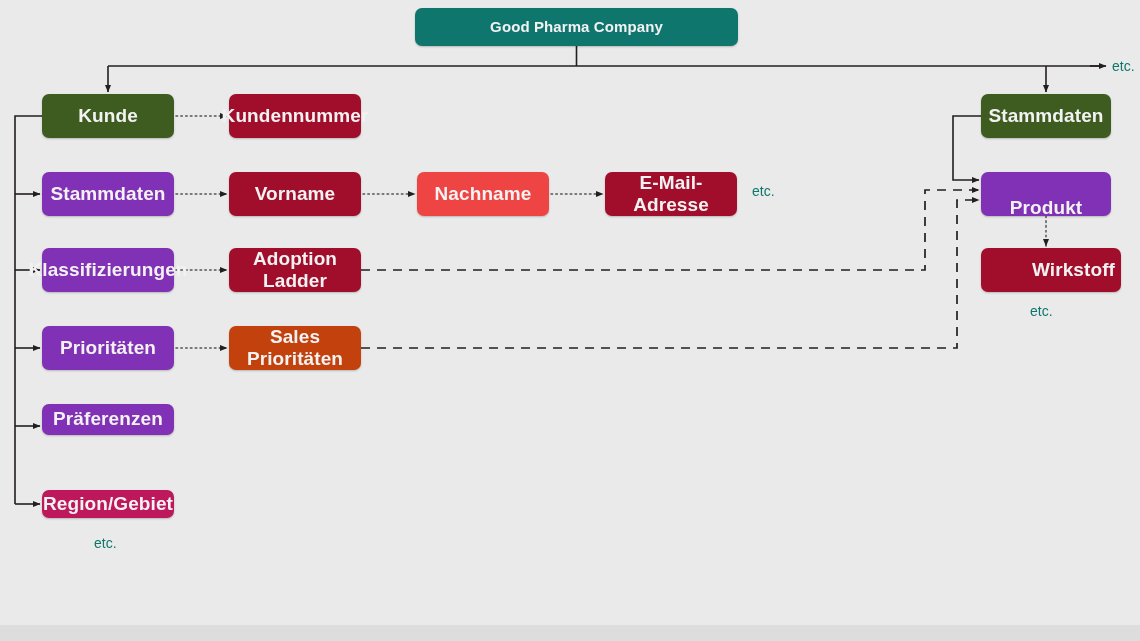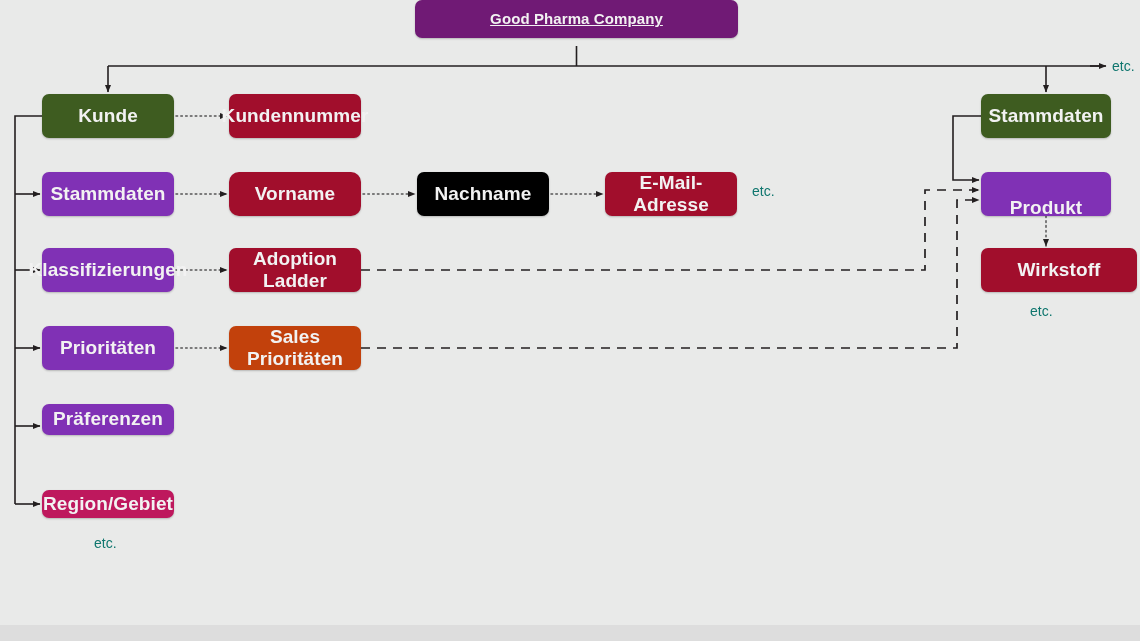--- a/index.html
+++ b/index.html
@@ -107,36 +107,36 @@
 
     <path d="M361,270 L925,270 L925,190 L979,190" fill="none" stroke="#231f20" stroke-width="1.7" stroke-dasharray="9 7" marker-end="url(#arrow-dashed)"></path>
     <path d="M361,348 L957,348 L957,200 L979,200" fill="none" stroke="#231f20" stroke-width="1.7" stroke-dasharray="9 7" marker-end="url(#arrow-dashed)"></path>
 
     <path d="M981,116 L953,116 L953,180 L979,180" fill="none" stroke="#231f20" stroke-width="1.6" marker-end="url(#arrow-solid)"></path>
 
     <path d="M1046,216 L1046,246" fill="none" stroke="#555555" stroke-width="1.5" stroke-dasharray="1.6 3.2" stroke-linecap="round" marker-end="url(#arrow-dotted)"></path>
   </svg>
 
   <div id="nodes">
-      <div class="node title" style="left: 415px; top: 0; width: 323px; height: 38px; background: #701a75; text-decoration: underline;">
+      <div class="node title" style="left: 415px; top: 8px; width: 323px; height: 38px; background: #0f766e;">
         <span style="white-space: pre-line;">Good Pharma Company</span>
       </div>
       <div class="node" style="left: 42px; top: 94px; width: 132px; height: 44px; background: rgb(62, 92, 32);">
         <span style="white-space: pre-line;">Kunde</span>
       </div>
       <div class="node" style="left: 229px; top: 94px; width: 132px; height: 44px; background: rgb(161, 14, 44);">
         <span style="white-space: pre-line;">Kundennummer</span>
       </div>
       <div class="node" style="left: 42px; top: 172px; width: 132px; height: 44px; background: rgb(128, 49, 181);">
         <span style="white-space: pre-line;">Stammdaten</span>
       </div>
-      <div class="node" style="left: 229px; top: 172px; width: 132px; height: 44px; background: rgb(161, 14, 44); border-radius: 10px;">
+      <div class="node" style="left: 229px; top: 172px; width: 132px; height: 44px; background: rgb(161, 14, 44);">
         <span style="white-space: pre-line;">Vorname</span>
       </div>
-      <div class="node" style="left: 417px; top: 172px; width: 132px; height: 44px; background: #000000;">
+      <div class="node" style="left: 417px; top: 172px; width: 132px; height: 44px; background: #ef4444;">
         <span style="white-space: pre-line;">Nachname</span>
       </div>
       <div class="node" style="left: 605px; top: 172px; width: 132px; height: 44px; background: rgb(161, 14, 44);">
         <span style="white-space: pre-line;">E-Mail-Adresse</span>
       </div>
       <div class="node" style="left: 42px; top: 248px; width: 132px; height: 44px; background: rgb(128, 49, 181);">
         <span style="white-space: pre-line;">Klassifizierungen</span>
       </div>
       <div class="node" style="left: 229px; top: 248px; width: 132px; height: 44px; background: rgb(161, 14, 44);">
         <span style="white-space: pre-line;">Adoption
@@ -154,21 +154,21 @@
       </div>
       <div class="node" style="left: 42px; top: 482px; width: 132px; height: 28px; background: #be185d; margin-top: 8px;">
         <span style="white-space: pre-line;">Region/Gebiet</span>
       </div>
       <div class="node" style="left: 981px; top: 94px; width: 130px; height: 44px; background: rgb(62, 92, 32);">
         <span style="white-space: pre-line;">Stammdaten</span>
       </div>
       <div class="node" style="left: 981px; top: 172px; width: 130px; height: 44px; background: rgb(128, 49, 181);">
         <span style="white-space: pre-line; margin-top: 28px;">Produkt</span>
       </div>
-      <div class="node" style="left: 981px; top: 248px; width: 156px; height: 44px; background: rgb(161, 14, 44);">
+      <div class="node" style="left: 981px; top: 248px; width: 140px; height: 44px; background: rgb(161, 14, 44); justify-content: flex-end;">
         <span style="white-space: pre-line;">Wirkstoff</span>
       </div>
     </div>
 
   <div id="etcs">
       <div class="etc" style="left: 1112px; top: 58px;">etc.</div>
       <div class="etc" style="left: 752px; top: 183px;">etc.</div>
       <div class="etc" style="left: 1030px; top: 303px;">etc.</div>
       <div class="etc" style="left: 94px; top: 535px;">etc.</div>
     </div>

